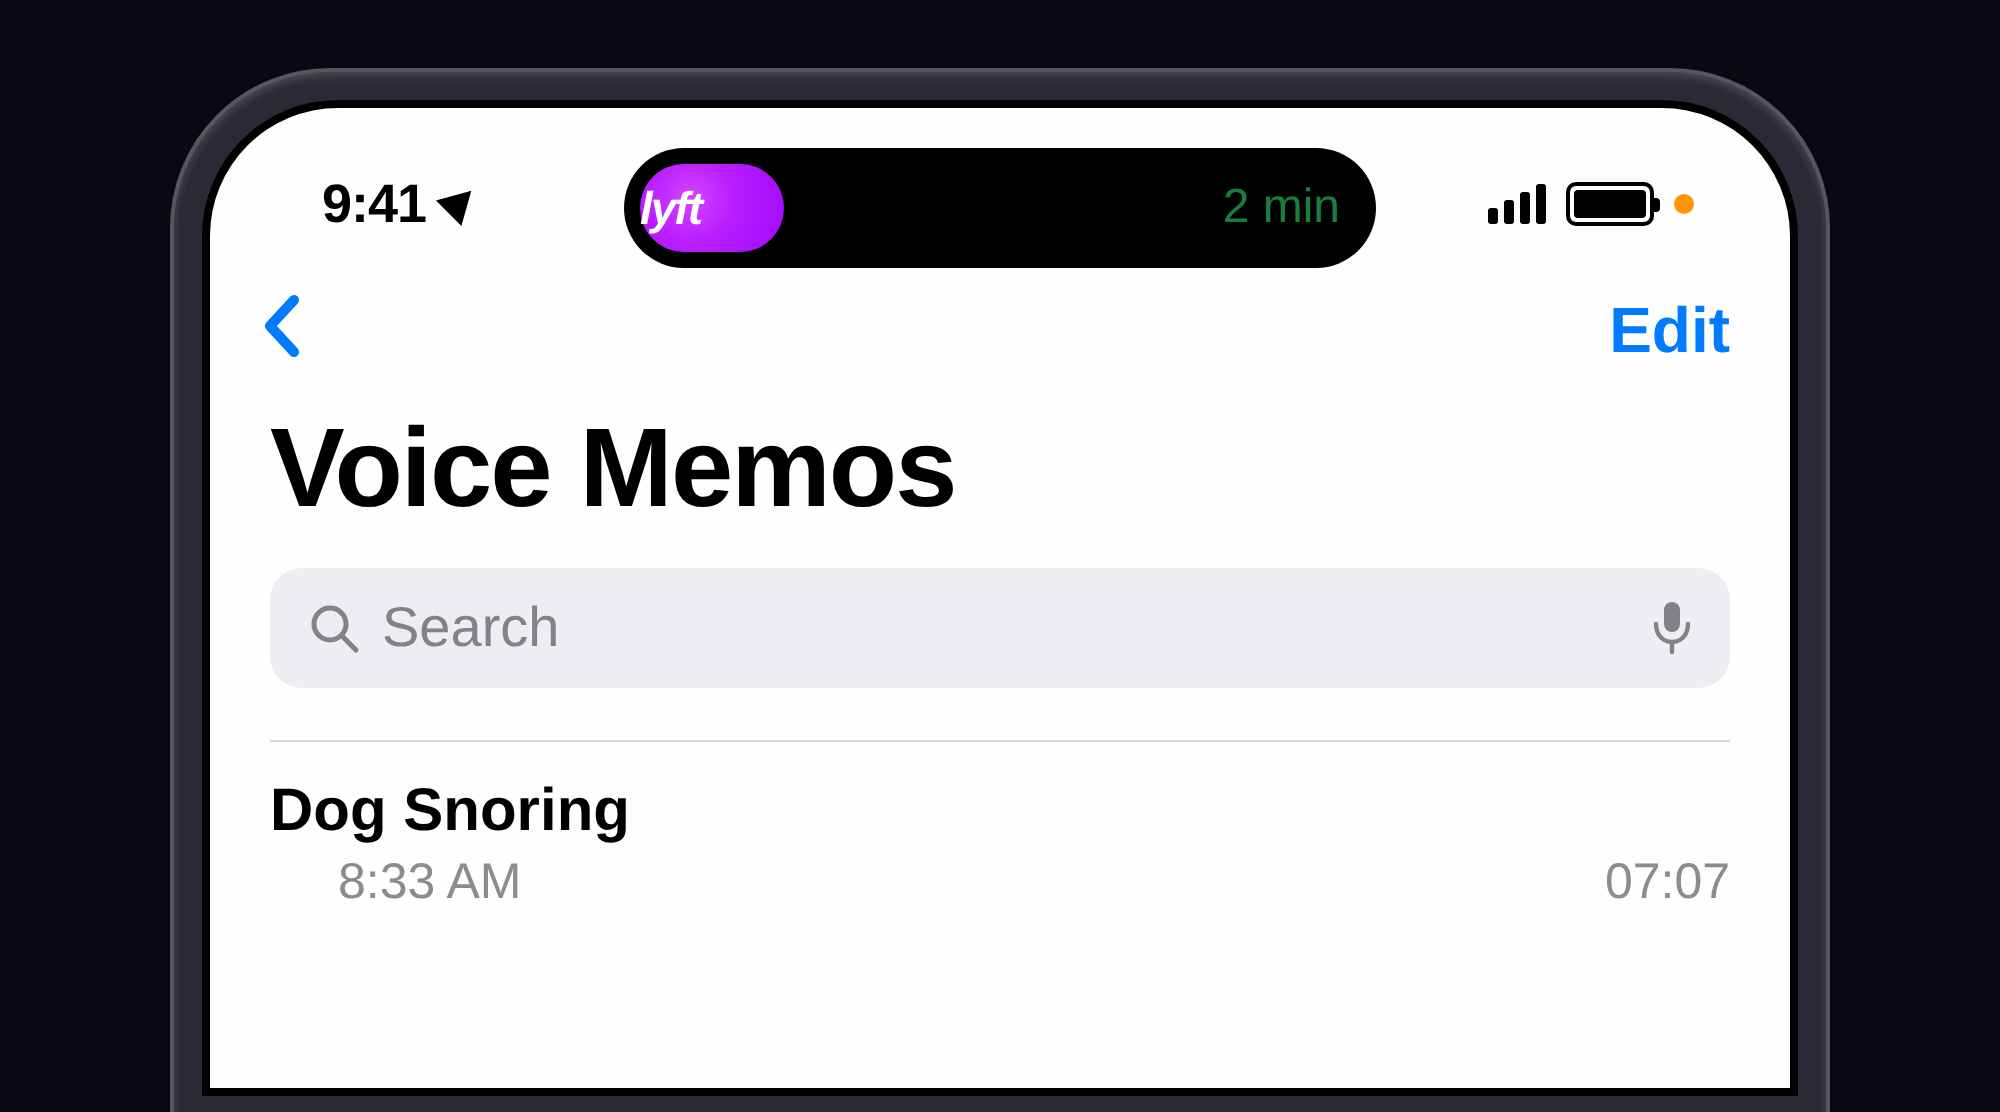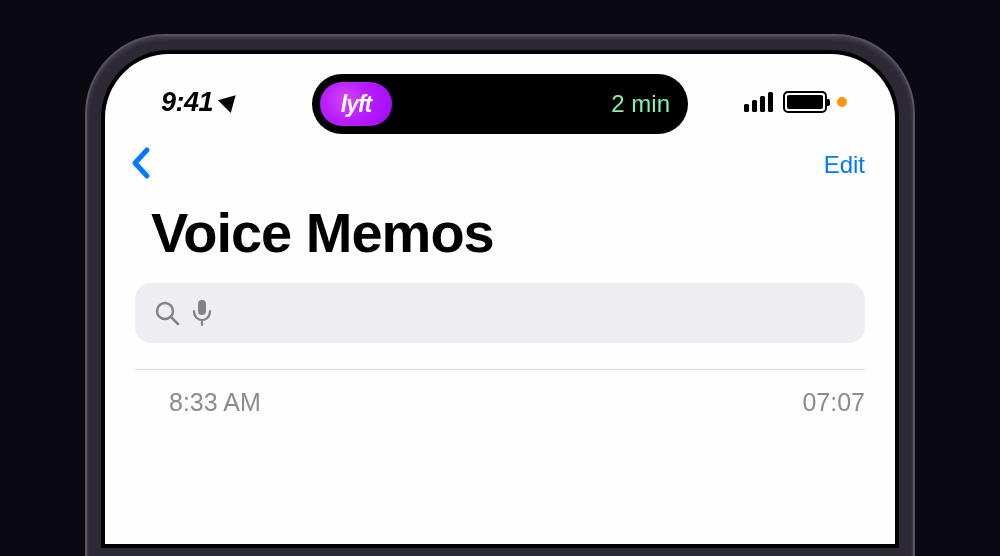--- a/index.html
+++ b/index.html
@@ -38,21 +38,20 @@
       display: flex;
       align-items: center;
       justify-content: space-between;
       padding: 24px 48px 6px 56px;
       height: 78px;
     }
     .status-left {
       display: flex;
       align-items: center;
       gap: 6px;
-      font-style: italic;
     }
     .time {
       font-size: 27px;
       font-weight: 600;
       letter-spacing: -0.5px;
     }
     .location-arrow {
       display: inline-block;
       width: 0;
       height: 0;
@@ -77,31 +76,31 @@
       justify-content: space-between;
       padding: 8px 18px 8px 8px;
     }
     .island-pill {
       background: radial-gradient(circle at 35% 40%, #d445ff 0%, #b91eff 40%, #9f0aff 100%);
       border-radius: 22px;
       height: 44px;
       width: 72px;
       display: flex;
       align-items: center;
-      justify-content: center;
+      justify-content: flex-start;
     }
     .lyft-text {
       color: #fff;
       font-size: 23px;
       font-weight: 700;
       font-style: italic;
       letter-spacing: -1px;
     }
     .island-time {
-      color: #86efac;
+      color: #15803d;
       font-size: 24px;
       font-weight: 400;
     }
     .status-right {
       display: flex;
       align-items: center;
       gap: 10px;
     }
     .signal-bars {
       display: flex;
@@ -150,29 +149,28 @@
     }
     .nav-bar {
       display: flex;
       align-items: center;
       justify-content: space-between;
       padding: 14px 30px 4px 26px;
     }
     .back-chevron { color: #007aff; }
     .edit-link {
       color: #007aff;
-      font-size: 24px;
-      font-weight: 400;
+      font-size: 32px;
+      font-weight: 700;
     }
     .page-title {
       font-size: 56px;
       font-weight: 700;
       padding: 12px 30px 18px 30px;
       letter-spacing: -1px;
-      margin-left: 16px;
     }
     .search-bar {
       margin: 0 30px 6px 30px;
       background: #eeedf2;
       border-radius: 16px;
       height: 60px;
       display: flex;
       align-items: center;
       padding: 0 18px;
       gap: 10px;
@@ -249,30 +247,32 @@
         <span class="edit-link">Edit</span>
       </div>
 
       <h1 class="page-title">Voice Memos</h1>
 
       <div class="search-bar">
         <svg class="search-icon" width="28" height="28" viewBox="0 0 28 28">
           <circle cx="12" cy="12" r="8" stroke="#828287" stroke-width="2.5" fill="none"></circle>
           <line x1="18" y1="18" x2="25" y2="25" stroke="#828287" stroke-width="2.5" stroke-linecap="round"></line>
         </svg>
+        <input class="search-input" type="text" placeholder="Search" style="">
         <svg class="mic-icon" width="22" height="30" viewBox="0 0 22 30">
           <rect x="7" y="2" width="8" height="15" rx="4" fill="#828287"></rect>
           <path d="M3 13 C3 19 7 22 11 22 C15 22 19 19 19 13" stroke="#828287" stroke-width="2.2" fill="none" stroke-linecap="round"></path>
           <line x1="11" y1="22" x2="11" y2="27" stroke="#828287" stroke-width="2.2" stroke-linecap="round"></line>
         </svg>
       </div>
 
       <div class="divider"></div>
 
       <div class="memo-item">
+        <div class="memo-title">Dog Snoring</div>
         <div class="memo-meta">
           <span>8:33 AM</span>
           <span>07:07</span>
         </div>
       </div>
 
     </div>
   </div>
 </div>
 

